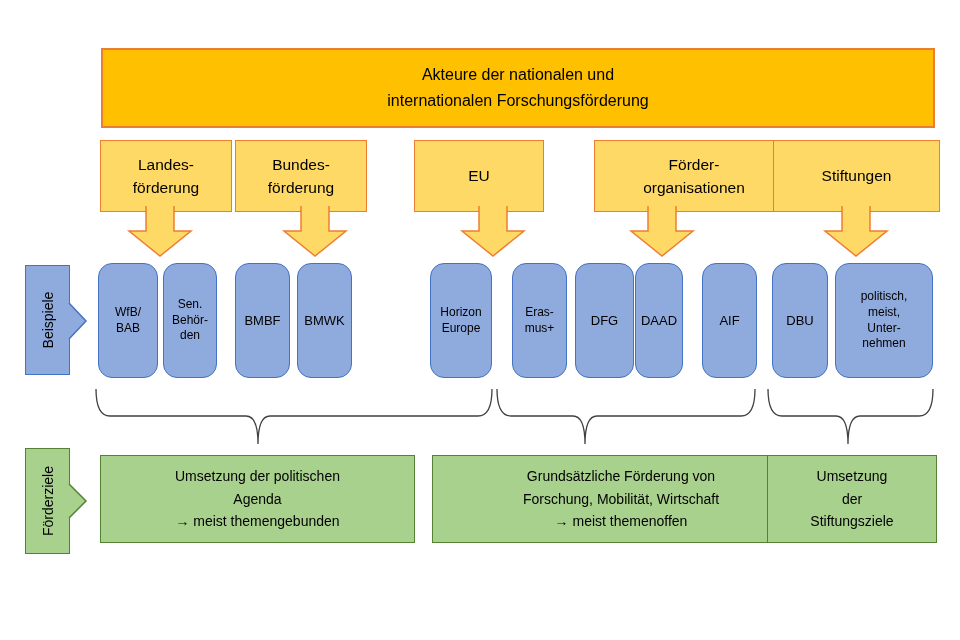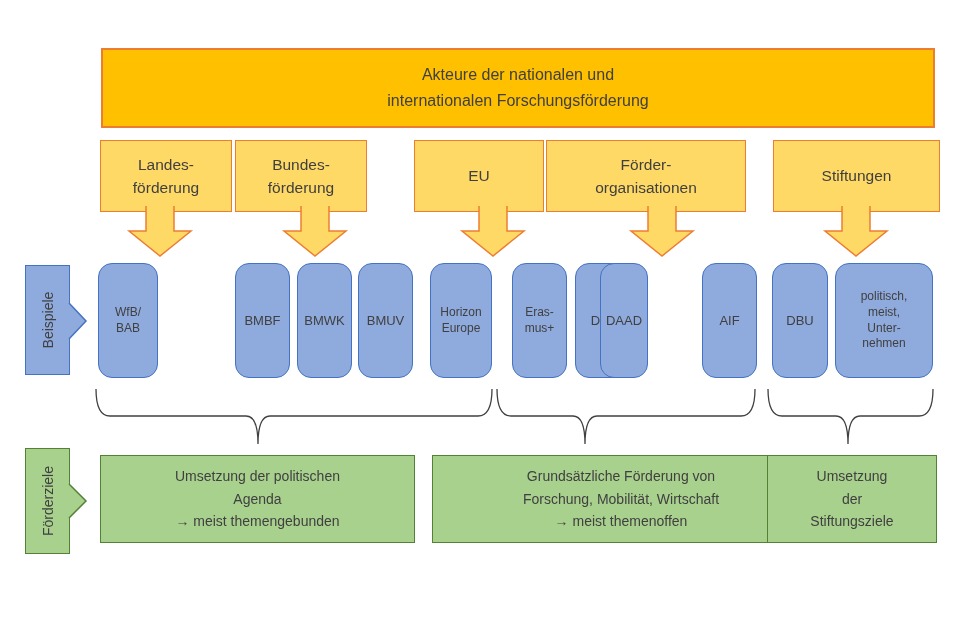--- a/index.html
+++ b/index.html
@@ -2,21 +2,21 @@
 <html><head>
 <meta charset="utf-8">
 <style>
   html, body { margin: 0; padding: 0; background: #ffffff; }
   .stage {
     position: relative;
     width: 960px;
     height: 640px;
     background: #ffffff;
     font-family: "Liberation Sans", sans-serif;
-    color: #404040;
+    color: #000000;
     overflow: hidden;
   }
   .box {
     position: absolute;
     box-sizing: border-box;
     display: flex;
     align-items: center;
     justify-content: center;
     text-align: center;
     white-space: pre-line;
@@ -80,39 +80,41 @@
 <div class="stage">
 
   <div class="box banner">Akteure der nationalen und
 internationalen Forschungsförderung</div>
 
   <div class="box cat" style="left:100px;width:132px">Landes-
 förderung</div>
   <div class="box cat" style="left:235px;width:132px">Bundes-
 förderung</div>
   <div class="box cat" style="left:414px;width:130px">EU</div>
-  <div class="box cat" style="left:546px;width:200px">Förder-
+  <div class="box cat" style="left:594px;width:200px">Förder-
 organisationen</div>
   <div class="box cat" style="left:773px;width:167px">Stiftungen</div>
 
   <div class="vtag blue" style="left:25px;top:265px;width:45px;height:110px">
     <span>Beispiele</span>
   </div>
 
   <div class="box ex sm" style="left:98px;width:60px">WfB/
 BAB</div>
+  <div class="box ex sm" style="left:163px;width:54px">Sen.
+Behör-
+den</div>
   <div class="box ex" style="left:235px;width:55px">BMBF</div>
   <div class="box ex" style="left:297px;width:55px">BMWK</div>
-  <div class="box ex" style="left:358px;width:55px">BMUV</div>
   <div class="box ex sm" style="left:430px;width:62px">Horizon
 Europe</div>
   <div class="box ex sm" style="left:512px;width:55px">Eras-
 mus+</div>
   <div class="box ex" style="left:575px;width:59px">DFG</div>
-  <div class="box ex" style="left:600px;width:48px">DAAD</div>
+  <div class="box ex" style="left:635px;width:48px">DAAD</div>
   <div class="box ex" style="left:702px;width:55px">AIF</div>
   <div class="box ex" style="left:772px;width:56px">DBU</div>
   <div class="box ex sm" style="left:835px;width:98px">politisch,
 meist,
 Unter-
 nehmen</div>
 
   <div class="vtag green" style="left:25px;top:448px;width:45px;height:106px">
     <span>Förderziele</span>
   </div>

